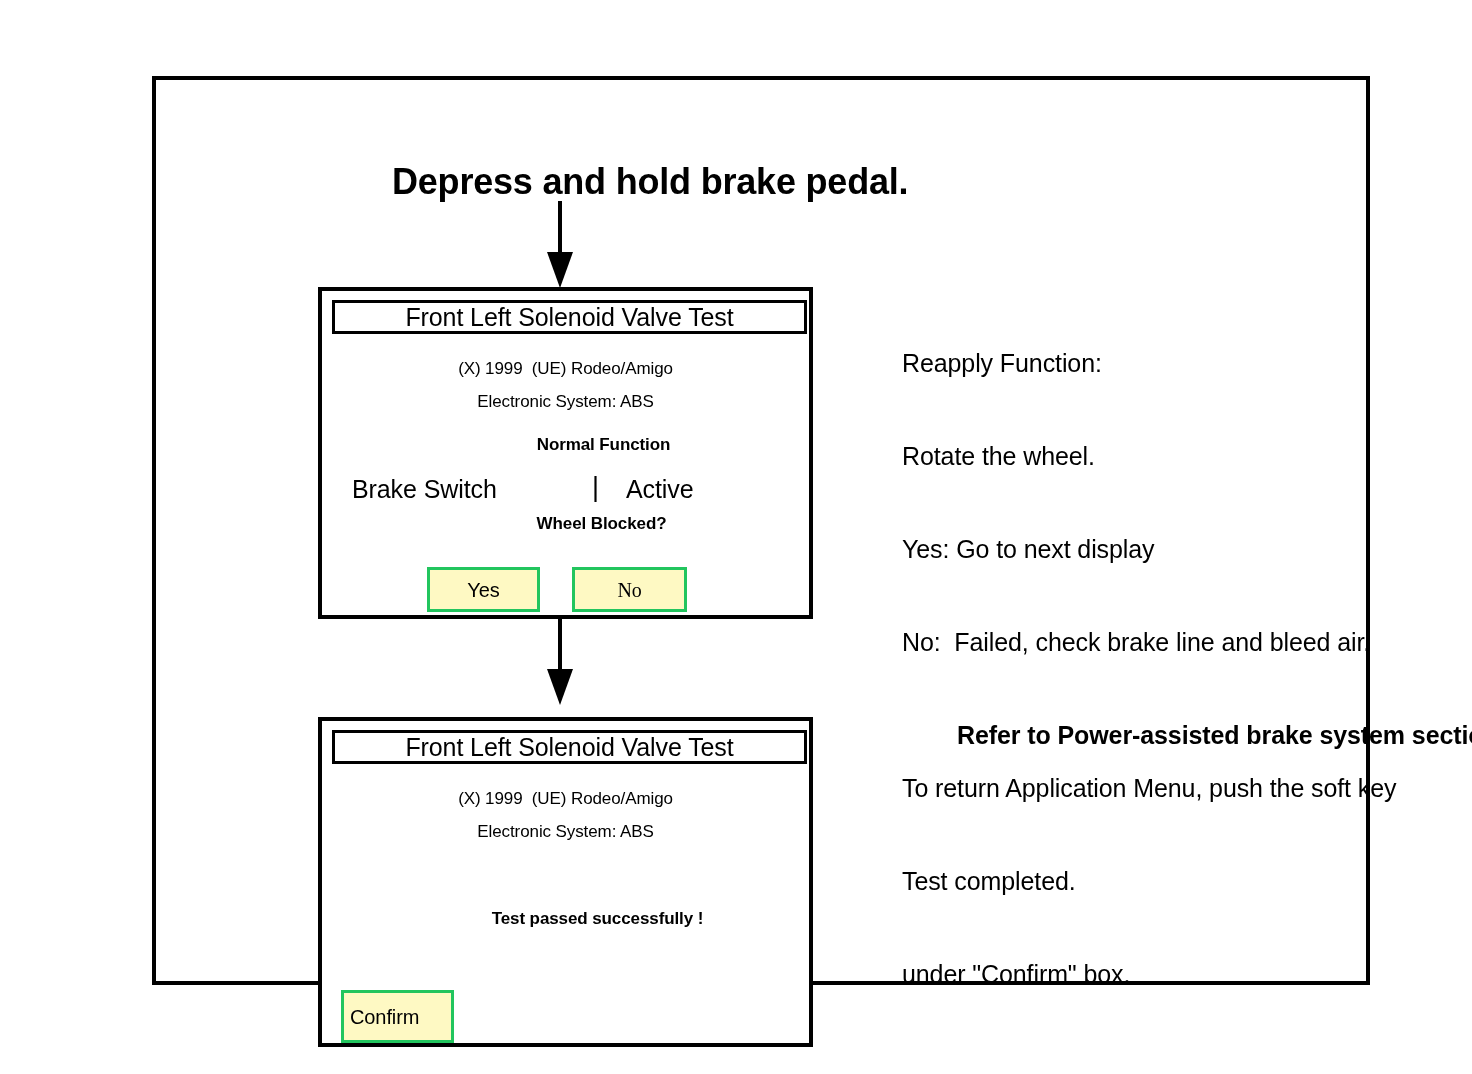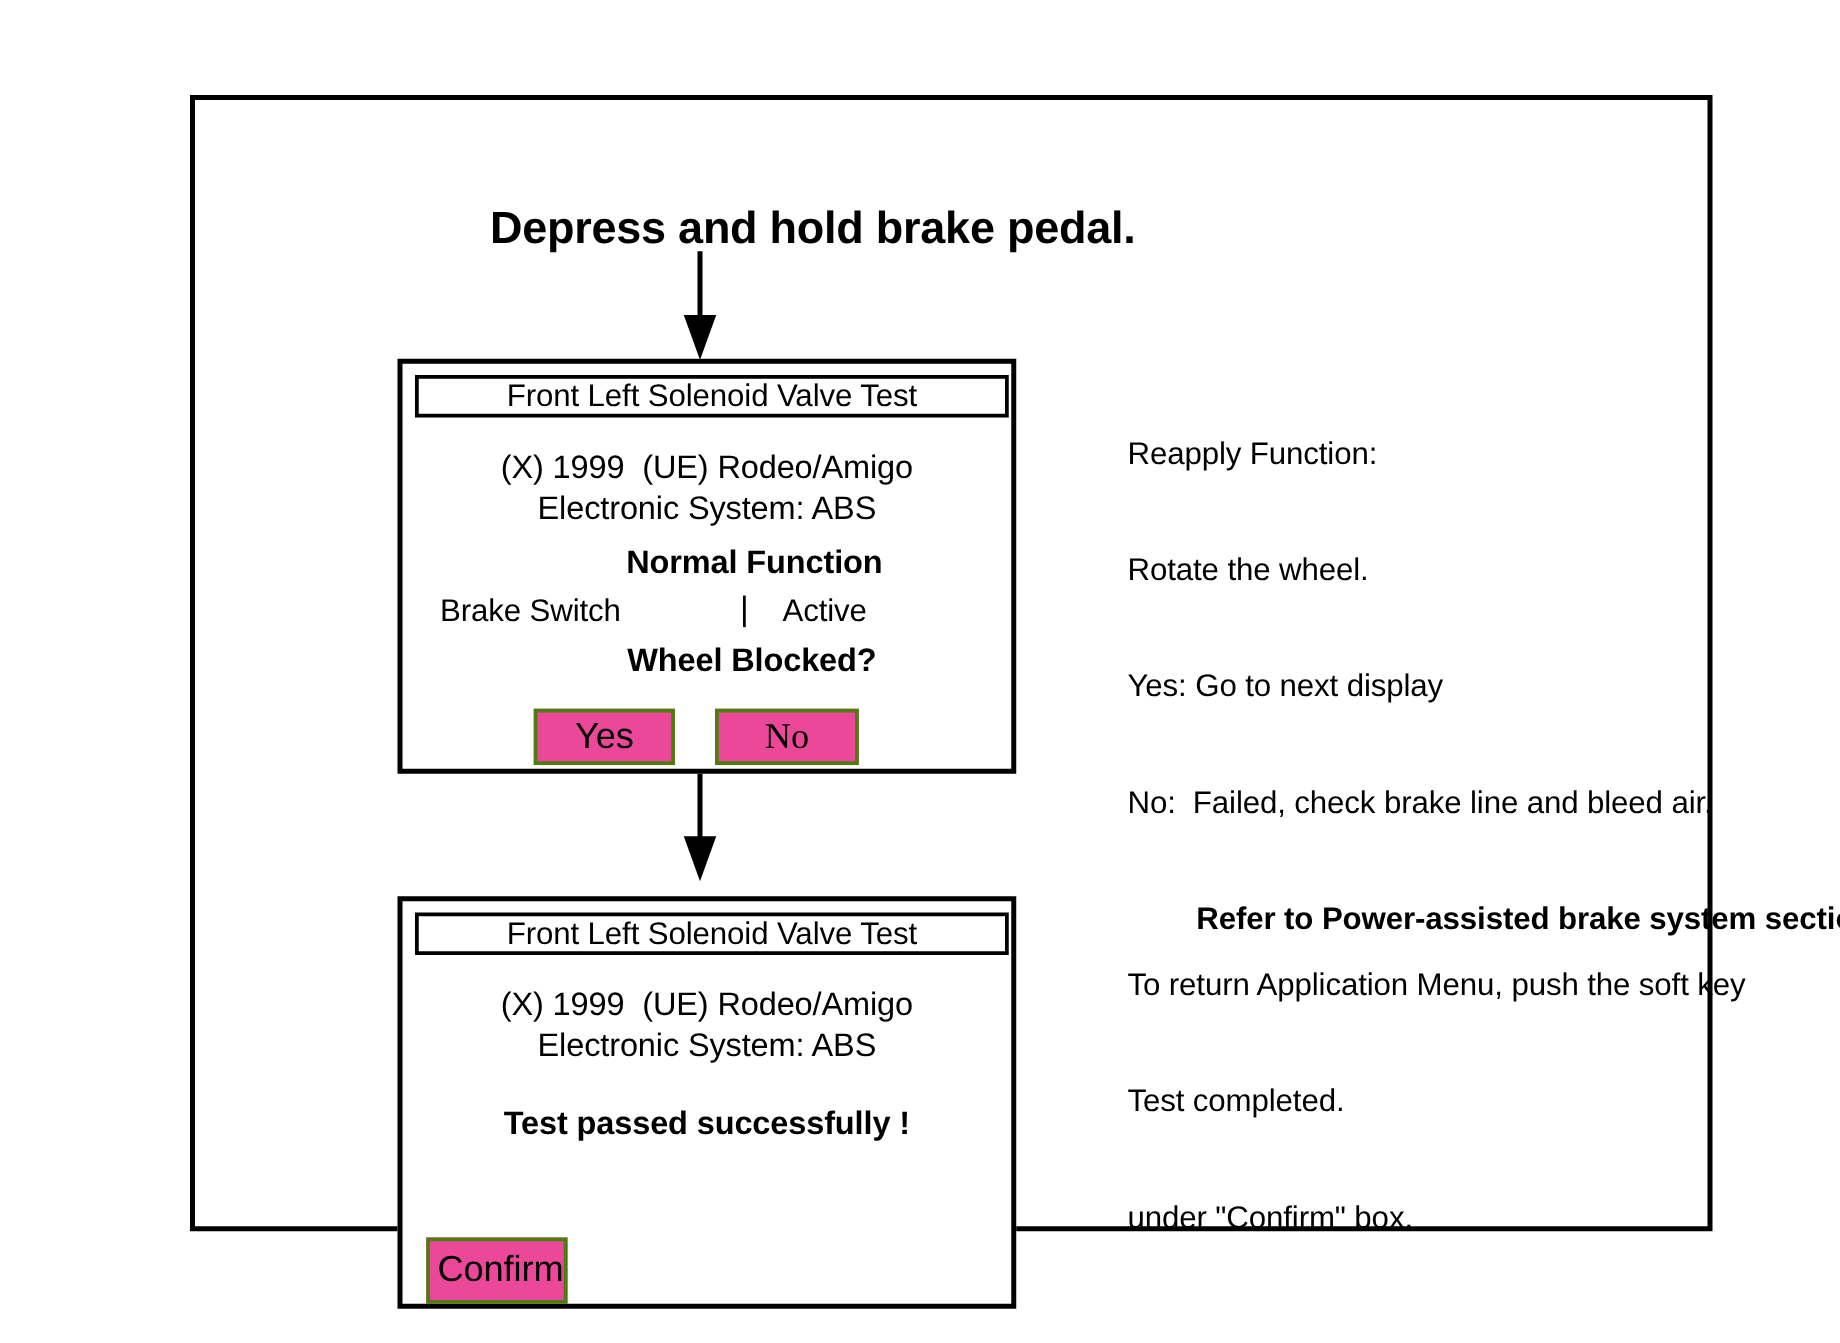--- a/index.html
+++ b/index.html
@@ -88,21 +88,21 @@
     font-size: 25px;
     letter-spacing: -0.1px;
     line-height: 1;
   }
 
   .panel-line {
     position: absolute;
     width: 100%;
     left: 0;
     text-align: center;
-    font-size: 26px;
+    font-size: 17px;
     letter-spacing: -0.1px;
     white-space: pre;
     line-height: 1;
   }
   .bold { font-weight: bold; }
 
   
   #d1-vehicle   { top: 69px; }
   #d1-system    { top: 102px; }
   #d1-status    { top: 145px; padding-left: 38px; }
@@ -118,37 +118,37 @@
     line-height: 1;
     white-space: pre;
   }
   #d1-switch-label { position: absolute; left: 30px; top: 0; }
   #d1-switch-sep   { position: absolute; left: 270px; top: -3px; font-size: 27px; }
   #d1-switch-value { position: absolute; left: 290px; top: 0; margin-left: 14px; }
 
   
   .softkey {
     position: absolute;
-    border: 3px solid #4d7c0f;
-    box-sizing: border-box;
-    background: #ec4899;
+    border: 3px solid #22c55e;
+    box-sizing: border-box;
+    background: #fef9c3;
     display: flex;
     align-items: center;
     justify-content: center;
-    font-size: 29px;
+    font-size: 20px;
     letter-spacing: -0.1px;
     line-height: 1;
   }
   #btn-yes { left: 105px; top: 276px; width: 113px; height: 45px; }
   #btn-no  { left: 250px; top: 276px; width: 115px; height: 45px; font-family: Liberation Serif, serif; }
 
   
   #d2-vehicle { top: 69px; }
   #d2-system  { top: 102px; }
-  #d2-result  { top: 164px; }
+  #d2-result  { top: 189px; margin-left: 32px; }
 
   #btn-confirm {
     left: 19px;
     top: 269px;
     width: 113px;
     height: 53px;
     justify-content: flex-start;
     padding-left: 6px;
   }
 

